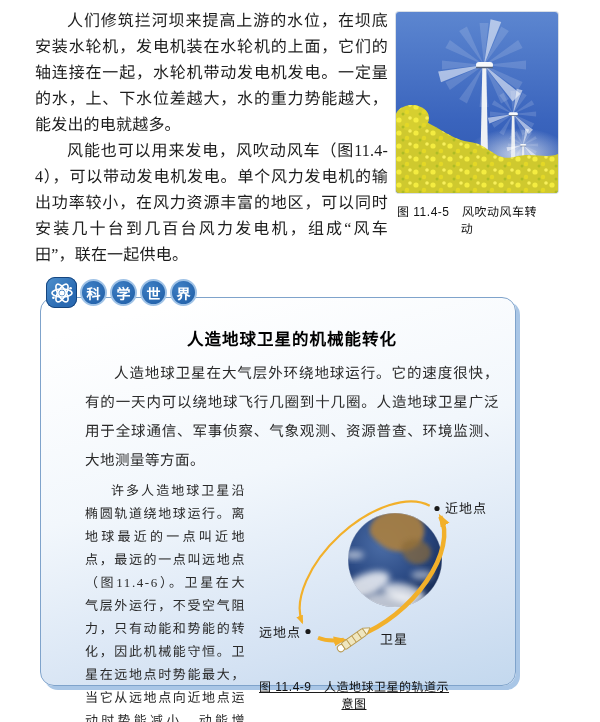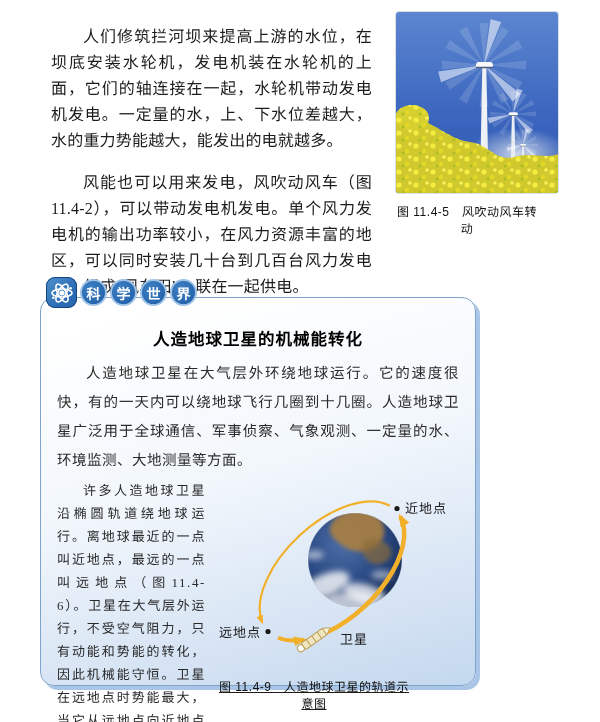--- a/index.html
+++ b/index.html
@@ -1,21 +1,21 @@
 <!DOCTYPE html>
 <html lang="zh-CN" style="--badge-blue: #2a6ab2; --box-border: #7fa3cb; --box-fill: #c3d8ee; --orbit-yellow: #f2b02a; --sky-blue: #3f6cc0; --flower-yellow: #e8dc2e; --text: #1c1c1c;"><head>
 <meta charset="utf-8">
 <style>
   html,body{margin:0;padding:0;background:#ffffff;}
   .page{position:relative;width:600px;height:722px;background:#ffffff;overflow:hidden;
         font-family:"Liberation Serif","DejaVu Serif",serif;color:var(--text,#1c1c1c);}
 
   
   .top-text{position:absolute;left:35px;top:8px;width:353px;}
-  .top-text p{margin:16px;font-size:16px;line-height:26px;text-align:justify;text-indent:2em;
+  .top-text p{margin:0;font-size:16px;line-height:26px;text-align:justify;text-indent:2em;
               letter-spacing:.2px;}
 
   
   .fig-wind{position:absolute;left:396px;top:12px;width:142px;margin:0;}
   .fig-wind .photo{width:162px;height:181px;border-radius:3px;overflow:hidden;
                    box-shadow:0 0 0 1px #d9dfe6;}
   .caption{font-family:"Liberation Sans","DejaVu Sans",sans-serif;font-size:12px;
            color:#111;text-align:center;letter-spacing:.5px;}
   .fig-wind .caption{margin-top:9px;}
 
@@ -24,43 +24,43 @@
   .atom-tile{width:31px;height:31px;border-radius:9px;
              background:linear-gradient(135deg,#4e90cd 0%,var(--badge-blue,#2a6ab2) 70%);
              box-shadow:0 0 0 1px #16457e inset;display:flex;align-items:center;justify-content:center;}
   .badge-circle{width:23px;height:23px;border-radius:50%;
                 background:radial-gradient(circle at 35% 30%,#3e7fc4,#1d5ca5);
                 border:2px solid #9fc2e6;display:flex;align-items:center;justify-content:center;
                 color:#fff;font-family:"Liberation Sans","DejaVu Sans",sans-serif;
                 font-size:14px;font-weight:bold;}
 
   
-  .sw-box{position:absolute;left:40px;top:297px;width:436px;height:389px;
+  .sw-box{position:absolute;left:40px;top:297px;width:476px;height:389px;
           border:1.5px solid var(--box-border,#7fa3cb);border-radius:14px;
           background:linear-gradient(165deg,#ffffff 8%,#f2f7fc 45%,#d4e2f3 82%,var(--box-fill,#c3d8ee) 100%);
-          box-shadow:4px 4px 0 #a9c6e6;box-sizing:border-box;}
+          box-shadow:4px 4px 0 #a9c6e6;box-sizing:border-box;padding-left:28px;}
   .sw-content{padding:14px 16px 0 16px;}
   .sw-title{margin:14px 0 9px 0;text-align:center;font-family:"Liberation Sans","DejaVu Sans",sans-serif;
             font-size:16.5px;font-weight:bold;color:#000;letter-spacing:1px;}
   .sw-p1{margin:0 0 4px 0;font-size:14.5px;line-height:29px;letter-spacing:.5px;
          text-align:justify;text-indent:2em;color:#2a2a2a;}
   .sw-p2{margin:0;font-size:13px;line-height:23px;letter-spacing:1.6px;
          text-align:justify;text-indent:2em;color:#2a2a2a;}
   .fig-orbit{float:right;width:245px;margin:2px 0 0 8px;text-decoration:underline;}
   .fig-orbit .caption{margin-top:2px;padding-right:45px;}
   .clear{clear:both;}
 </style>
 </head>
 <body>
 
 <div class="page">
 
   <div class="top-text">
     <p>人们修筑拦河坝来提高上游的水位，在坝底安装水轮机，发电机装在水轮机的上面，它们的轴连接在一起，水轮机带动发电机发电。一定量的水，上、下水位差越大，水的重力势能越大，能发出的电就越多。</p>
-    <p>风能也可以用来发电，风吹动风车（图11.4-2），可以带动发电机发电。单个风力发电机的输出功率较小，在风力资源丰富的地区，可以同时安装几十台到几百台风力发电机，组成“风车田”，联在一起供电。</p>
+    <p>风能也可以用来发电，风吹动风车（图11.4-4），可以带动发电机发电。单个风力发电机的输出功率较小，在风力资源丰富的地区，可以同时安装几十台到几百台风力发电机，组成“风车田”，联在一起供电。</p>
   </div>
 
   <figure class="fig-wind">
     <div class="photo">
       <svg viewBox="0 0 162 181" width="162" height="181">
         <defs>
           <linearGradient id="sky" x1="0" y1="0" x2="0" y2="1">
             <stop offset="0" stop-color="#5c86d0"></stop>
             <stop offset="0.6" stop-color="#3a64bd"></stop>
             <stop offset="1" stop-color="#2e57ae"></stop>
@@ -137,21 +137,21 @@
     </span>
     <span class="badge-circle">科</span>
     <span class="badge-circle">学</span>
     <span class="badge-circle">世</span>
     <span class="badge-circle">界</span>
   </div>
 
   <section class="sw-box">
     <div class="sw-content">
       <h2 class="sw-title">人造地球卫星的机械能转化</h2>
-      <p class="sw-p1">人造地球卫星在大气层外环绕地球运行。它的速度很快，有的一天内可以绕地球飞行几圈到十几圈。人造地球卫星广泛用于全球通信、军事侦察、气象观测、一定量的水、环境监测、大地测量等方面。</p>
+      <p class="sw-p1">人造地球卫星在大气层外环绕地球运行。它的速度很快，有的一天内可以绕地球飞行几圈到十几圈。人造地球卫星广泛用于全球通信、军事侦察、气象观测、资源普查、环境监测、大地测量等方面。</p>
 
       <figure class="fig-orbit">
         <svg viewBox="0 0 245 190" width="245" height="190">
           <defs>
             <radialGradient id="eg" cx="0.38" cy="0.32" r="0.78">
               <stop offset="0" stop-color="#4d6fa8"></stop>
               <stop offset="0.55" stop-color="#2b4a84"></stop>
               <stop offset="1" stop-color="#14274d"></stop>
             </radialGradient>
             <clipPath id="ec">

